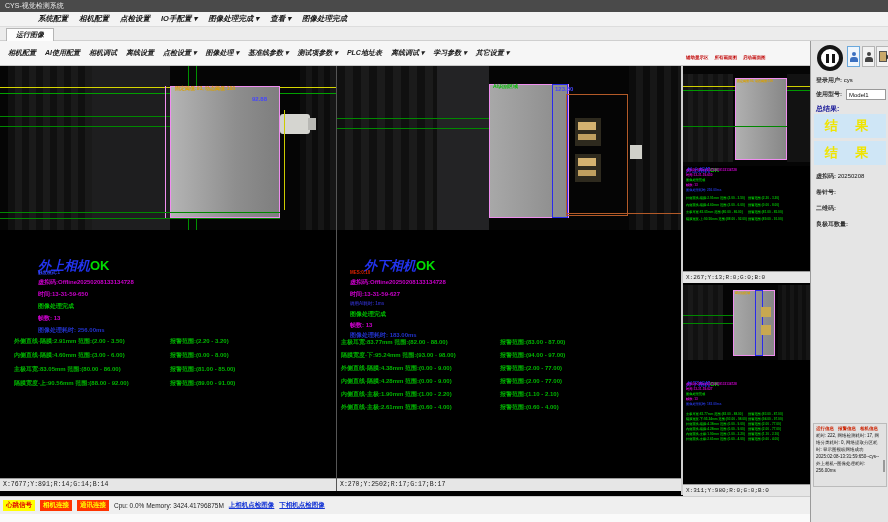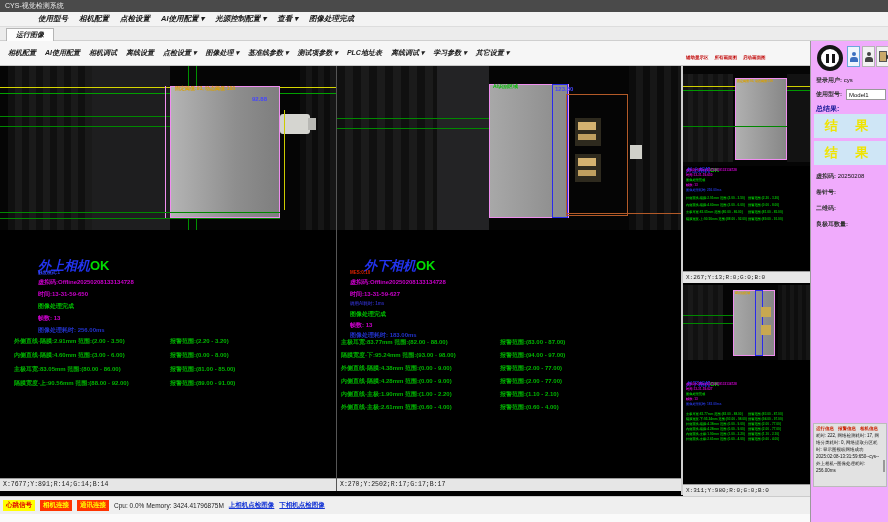--- a/index.html
+++ b/index.html
@@ -35,21 +35,21 @@
   .malarm{position:absolute;top:0}
   .coordbar{position:absolute;background:#e6e6e6;border-top:1px solid #9a9a9a;font-family:"Liberation Mono",monospace;font-size:6.5px;color:#222;padding-left:3px;line-height:12px;white-space:nowrap}
 
   
   .mini-title{font-size:6px;font-style:italic;color:#2233ee}
   .mini-ok{font-size:6px;color:#00dd00;font-style:normal}
   .mini-l{font-size:3.2px}
   .mini-row{position:absolute;font-size:3.2px;color:#00b400;white-space:nowrap;font-weight:bold}
 
   
-  .rpanel{position:absolute;left:810px;top:41px;width:78px;height:481px;background:#f0abfc;border-left:1px solid #9a9a9a}
+  .rpanel{position:absolute;left:810px;top:41px;width:78px;height:481px;background:#e5e5e5;border-left:1px solid #9a9a9a}
   .pause-btn{position:absolute;left:6px;top:4px;width:26px;height:26px;border-radius:50%;border:4px solid #151515;background:#fff;display:flex;align-items:center;justify-content:center;gap:3px}
   .pbar{width:3px;height:9px;background:#151515}
   .sbtn{position:absolute;top:5px;width:13px;height:21px;border:1px solid #b5b5b5;background:#f2f2f2;display:flex;align-items:center;justify-content:center}
   .sbtn.sel{border-color:#6aa8dc;background:#eef5fc}
   .icon-person{position:relative;width:8px;height:10px}
   .icon-person::before{content:"";position:absolute;left:2px;top:0;width:4px;height:4px;border-radius:50%;background:var(--c,#333)}
   .icon-person::after{content:"";position:absolute;left:0;top:5px;width:8px;height:5px;border-radius:3px 3px 0 0;background:var(--c,#333)}
   .icon-door{position:relative;width:8px;height:11px;background:#c9a96a;border:1px solid #555}
   .icon-door::after{content:"";position:absolute;right:-4px;top:2px;width:0;height:0;border-left:4px solid #333;border-top:3px solid transparent;border-bottom:3px solid transparent}
   .fld{position:absolute;font-size:6px;color:#333;white-space:nowrap;font-weight:bold}
@@ -73,25 +73,25 @@
 </head>
 <body>
 
 <div class="screen">
 
   <div class="titlebar">
     <span>CYS-视觉检测系统</span>
   </div>
   <span class="logo">C</span>
   <div class="menubar">
-    <span>使用型号</span>
+    <span>系统配置</span>
     <span>相机配置</span>
     <span>点检设置</span>
-    <span>AI使用配置 ▾</span>
-    <span>光源控制配置 ▾</span>
+    <span>IO手配置 ▾</span>
+    <span>图像处理完成 ▾</span>
     <span>查看 ▾</span>
     <span>图像处理完成</span>
   </div>
   <div class="tabrow">
     <div class="tab">运行图像</div>
   </div>
   <div class="toolbar">
     <span>相机配置</span>
     <span>AI使用配置</span>
     <span>相机调试</span>

